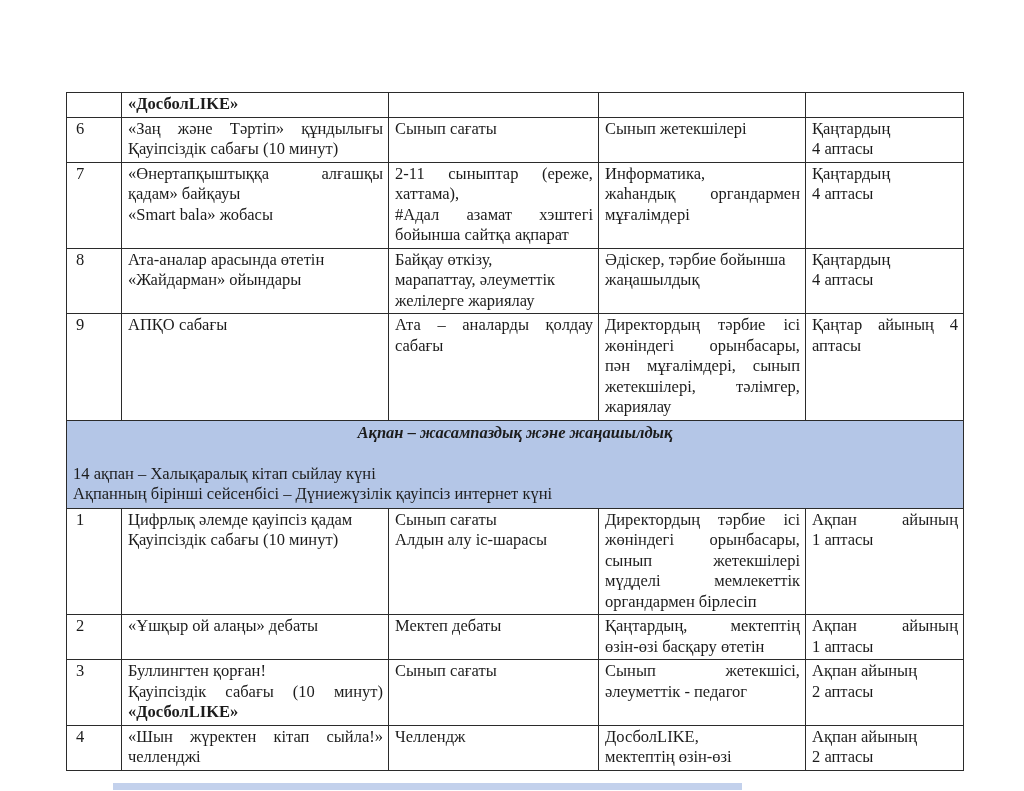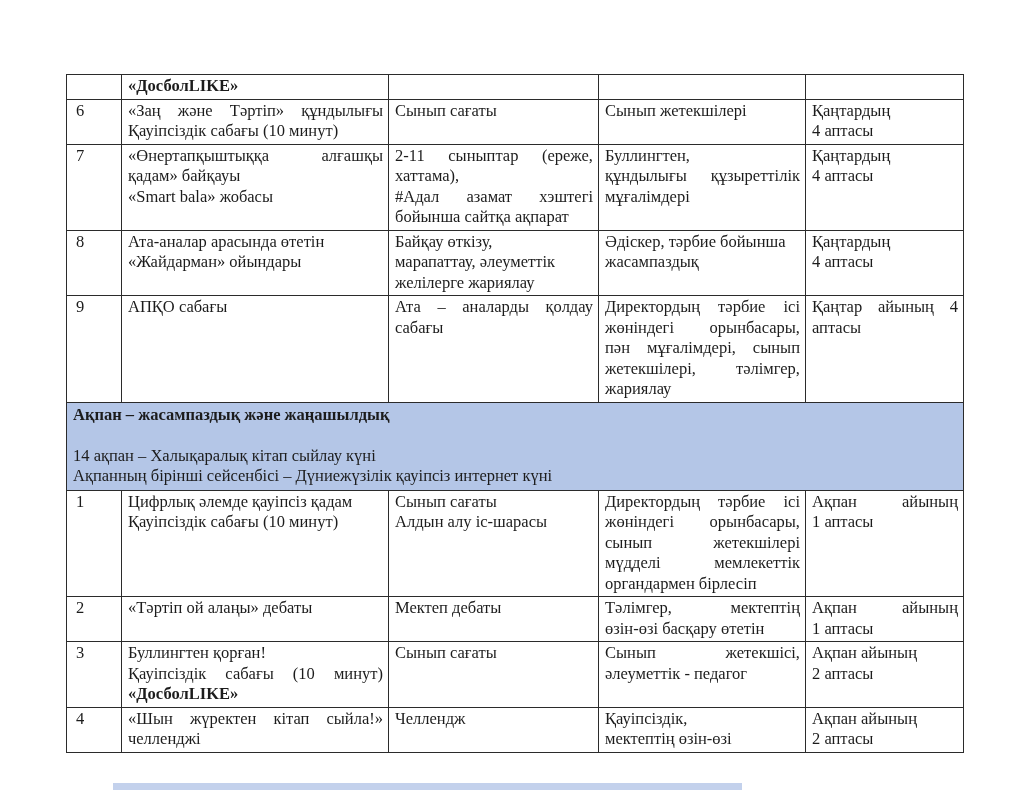--- a/index.html
+++ b/index.html
@@ -2,34 +2,34 @@
 <html><head>
 <meta charset="utf-8">
 <style>
   html,body{margin:0;padding:0;}
   body{
     width:1024px;height:791px;background:#ffffff;overflow:hidden;
     font-family:"Liberation Serif","DejaVu Serif",serif;color:#1c1c1c;
   }
   .page{position:relative;width:1024px;height:791px;background:#ffffff;}
   table.plan{
-    position:absolute;left:66px;top:74px;width:897px;
+    position:absolute;left:66px;top:92px;width:897px;
     border-collapse:collapse;table-layout:fixed;
   }
   td{
     border:1.5px solid #2b2b2b;vertical-align:top;
     padding:1px 5px 2px 6px;font-size:16.5px;line-height:20.5px;
     overflow:hidden;word-wrap:break-word;
   }
   td.num{padding-left:9px;}
   .ln{min-height:20.5px;}
   .ln.b{font-weight:bold;}
   .ln.sp{text-align:justify;text-align-last:justify;}
   td.section{background:#b4c6e7;padding:2px 6px 3px 6px;}
-  .section-title{text-align:left;font-weight:bold;min-height:20.5px;}
+  .section-title{text-align:center;font-weight:bold;min-height:20.5px;font-style:italic;}
   .section-line{min-height:20.5px;}
   .next-section-sliver{
     position:absolute;left:113px;top:783px;width:629px;height:7px;
     background:#b4c6e7;opacity:.8;
   }
 </style>
 </head>
 <body>
 
 <div class="page">
@@ -75,43 +75,43 @@
             <div class="ln">қадам» байқауы</div>
             <div class="ln">«Smart bala» жобасы</div>
           </td>
           <td>
             <div class="ln sp">2-11 сыныптар (ереже,</div>
             <div class="ln">хаттама),</div>
             <div class="ln sp">#Адал азамат хэштегі</div>
             <div class="ln">бойынша сайтқа ақпарат</div>
           </td>
           <td>
-            <div class="ln">Буллингтен,</div>
-            <div class="ln sp">құндылығы құзыреттілік</div>
+            <div class="ln">Информатика,</div>
+            <div class="ln sp">жаһандық органдармен</div>
             <div class="ln">мұғалімдері</div>
           </td>
           <td>
             <div class="ln">Қаңтардың</div>
             <div class="ln">4 аптасы</div>
           </td>
         </tr>
         <tr>
           <td class="num">8</td>
           <td>
             <div class="ln">Ата-аналар арасында өтетін</div>
             <div class="ln">«Жайдарман» ойындары</div>
           </td>
           <td>
             <div class="ln">Байқау өткізу,</div>
             <div class="ln">марапаттау, әлеуметтік</div>
             <div class="ln">желілерге жариялау</div>
           </td>
           <td>
             <div class="ln">Әдіскер, тәрбие бойынша</div>
-            <div class="ln">жасампаздық</div>
+            <div class="ln">жаңашылдық</div>
           </td>
           <td>
             <div class="ln">Қаңтардың</div>
             <div class="ln">4 аптасы</div>
           </td>
         </tr>
         <tr>
           <td class="num">9</td>
           <td>
             <div class="ln">АПҚО сабағы</div>
@@ -158,27 +158,27 @@
             <div class="ln">органдармен бірлесіп</div>
           </td>
           <td>
             <div class="ln sp">Ақпан айының</div>
             <div class="ln">1 аптасы</div>
           </td>
         </tr>
         <tr>
           <td class="num">2</td>
           <td>
-            <div class="ln">«Тәртіп ой алаңы» дебаты</div>
+            <div class="ln">«Ұшқыр ой алаңы» дебаты</div>
           </td>
           <td>
             <div class="ln">Мектеп дебаты</div>
           </td>
           <td>
-            <div class="ln sp">Тәлімгер, мектептің</div>
+            <div class="ln sp">Қаңтардың, мектептің</div>
             <div class="ln">өзін-өзі басқару өтетін</div>
           </td>
           <td>
             <div class="ln sp">Ақпан айының</div>
             <div class="ln">1 аптасы</div>
           </td>
         </tr>
         <tr>
           <td class="num">3</td>
           <td>
@@ -201,21 +201,21 @@
         <tr>
           <td class="num">4</td>
           <td>
             <div class="ln sp">«Шын жүректен кітап сыйла!»</div>
             <div class="ln">челленджі</div>
           </td>
           <td>
             <div class="ln">Челлендж</div>
           </td>
           <td>
-            <div class="ln">Қауіпсіздік,</div>
+            <div class="ln">ДосболLIKE,</div>
             <div class="ln">мектептің өзін-өзі</div>
           </td>
           <td>
             <div class="ln">Ақпан айының</div>
             <div class="ln">2 аптасы</div>
           </td>
         </tr>
       </tbody>
   </table>
   <div class="next-section-sliver"></div>

